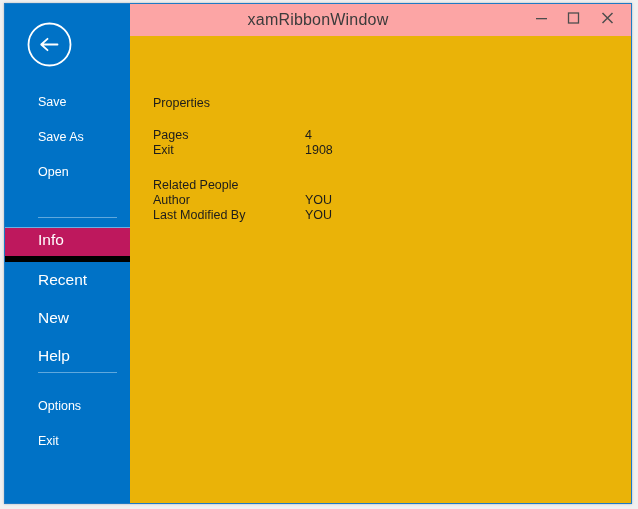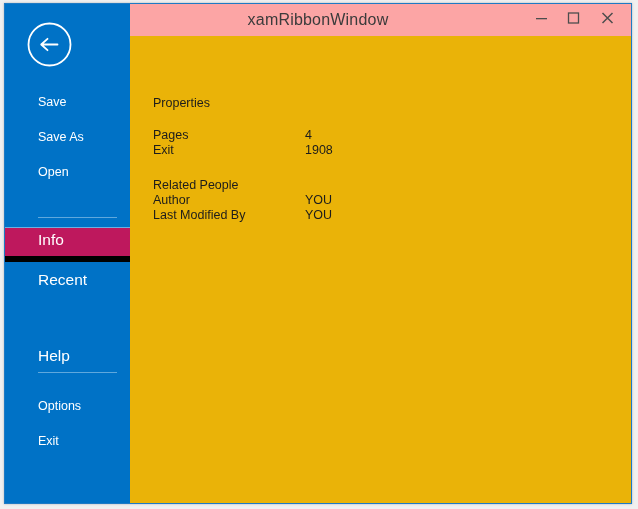--- a/index.html
+++ b/index.html
@@ -201,20 +201,23 @@
     </div>
 
     <div class="menu-sep" style="top:213px"></div>
 
     <div class="menu-item large selected" style="top:223px">
       <span class="mlabel">Info</span>
     </div>
     <div class="menu-item large" style="top:264px">
       <span class="mlabel">Recent</span>
     </div>
+    <div class="menu-item large" style="top:302px">
+      <span class="mlabel">New</span>
+    </div>
     <div class="menu-item large" style="top:340px">
       <span class="mlabel">Help</span>
     </div>
 
     <div class="menu-sep" style="top:368px"></div>
 
     <div class="menu-item small" style="top:386px">
       <span class="mlabel">Options</span>
     </div>
     <div class="menu-item small" style="top:421px">

